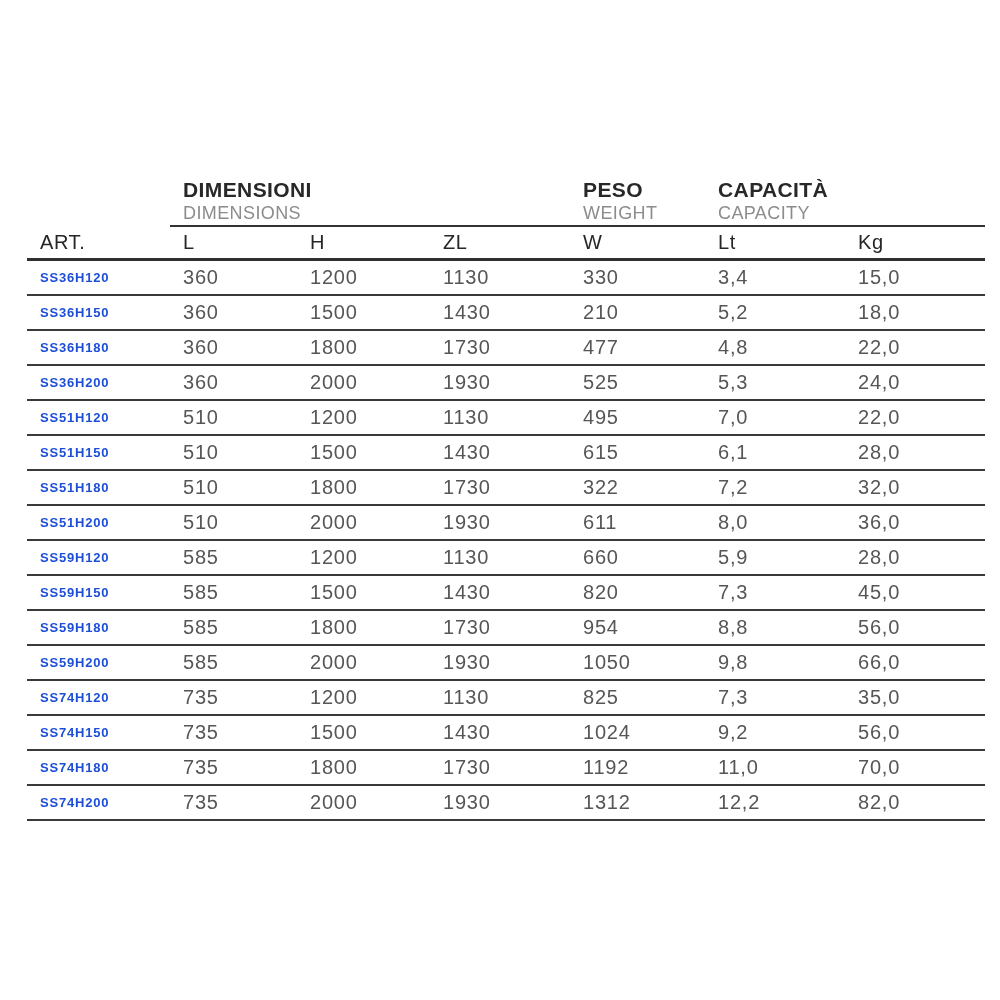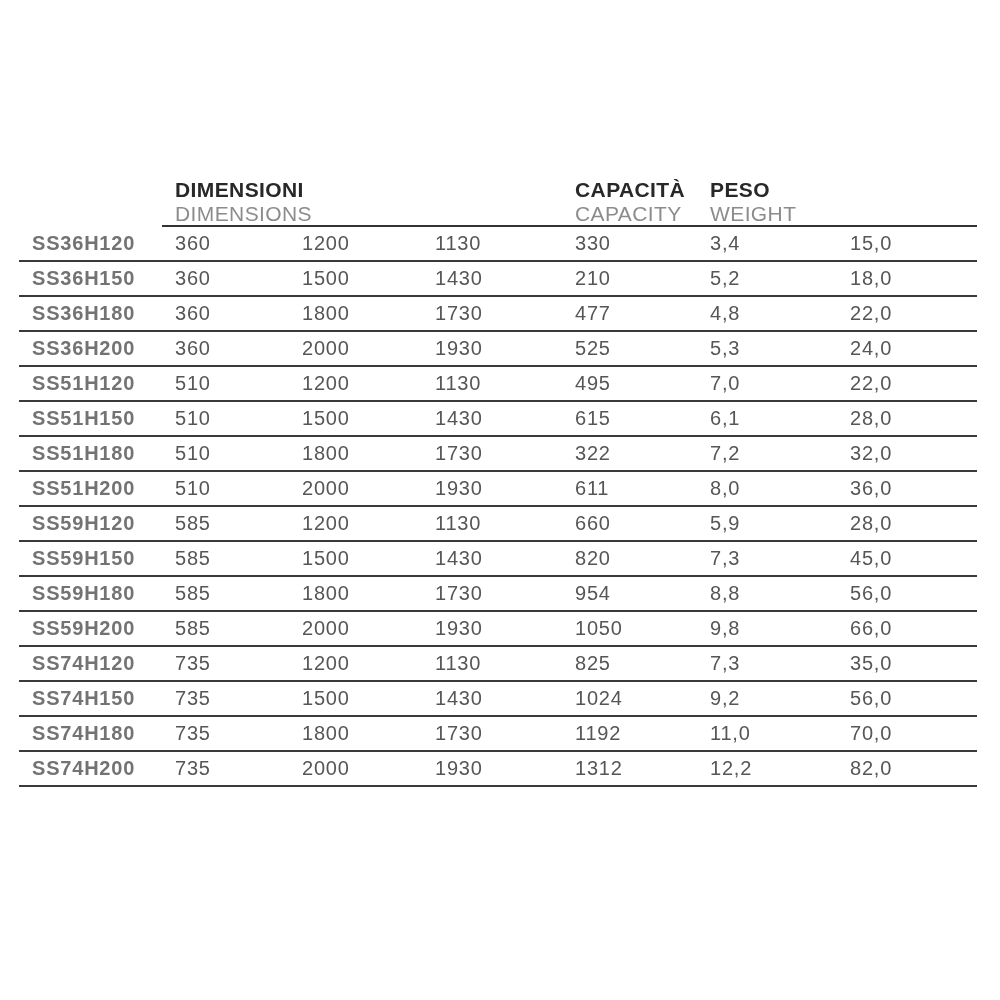--- a/index.html
+++ b/index.html
@@ -10,21 +10,21 @@
   }
   .page {
     position: relative;
     width: 1000px;
     height: 1000px;
     background: #ffffff;
     overflow: hidden;
   }
   .spec-table {
     position: absolute;
-    left: 19px;
+    left: 27px;
     top: 176px;
     width: 958px;
   }
   .grid-row {
     display: grid;
     grid-template-columns: 143px 127px 133px 140px 135px 140px 114px;
     box-sizing: border-box;
     width: 958px;
     padding-left: 13px;
   }
@@ -40,21 +40,21 @@
   }
   .group-it {
     font-size: 21px;
     line-height: 24px;
     font-weight: 700;
     color: #282828;
     letter-spacing: 0.4px;
     white-space: nowrap;
   }
   .group-en {
-    font-size: 21px;
+    font-size: 18px;
     line-height: 23px;
     font-weight: 400;
     color: #8c8c8c;
     letter-spacing: 0.4px;
     white-space: nowrap;
   }
   .group-underline {
     box-sizing: border-box;
     margin-left: 143px;
     width: 815px;
@@ -73,23 +73,23 @@
     color: #262626;
     letter-spacing: 0.6px;
   }
   
   .data-row {
     height: 35px;
     align-items: center;
     border-bottom: 2px solid #3a3a3a;
   }
   .art-cell {
-    font-size: 20px;
+    font-size: 13px;
     font-weight: 700;
-    color: #737373;
+    color: #1d4ed8;
     letter-spacing: 0.8px;
     white-space: nowrap;
   }
   .value-cell {
     font-size: 20px;
     font-weight: 400;
     color: #565656;
     letter-spacing: 0.8px;
     white-space: nowrap;
   }
@@ -100,31 +100,40 @@
 <div class="page">
   <div class="spec-table">
 
     <div class="grid-row group-row">
       <div></div>
       <div class="col-group" style="grid-column: 2 / span 3">
         <span class="group-it">DIMENSIONI</span>
         <span class="group-en">DIMENSIONS</span>
       </div>
       <div class="col-group">
+        <span class="group-it">PESO</span>
+        <span class="group-en">WEIGHT</span>
+      </div>
+      <div class="col-group">
         <span class="group-it">CAPACITÀ</span>
         <span class="group-en">CAPACITY</span>
       </div>
-      <div class="col-group">
-        <span class="group-it">PESO</span>
-        <span class="group-en">WEIGHT</span>
-      </div>
     </div>
 
     <div class="group-underline"></div>
 
+    <div class="grid-row subheader-row">
+      <div class="subheader-cell">ART.</div>
+      <div class="subheader-cell">L</div>
+      <div class="subheader-cell">H</div>
+      <div class="subheader-cell">ZL</div>
+      <div class="subheader-cell">W</div>
+      <div class="subheader-cell">Lt</div>
+      <div class="subheader-cell">Kg</div>
+    </div>
 
     <div id="table-body">
   <div class="grid-row data-row">
     <div class="art-cell">SS36H120</div>
     <div class="value-cell">360</div>
     <div class="value-cell">1200</div>
     <div class="value-cell">1130</div>
     <div class="value-cell">330</div>
     <div class="value-cell">3,4</div>
     <div class="value-cell">15,0</div>

